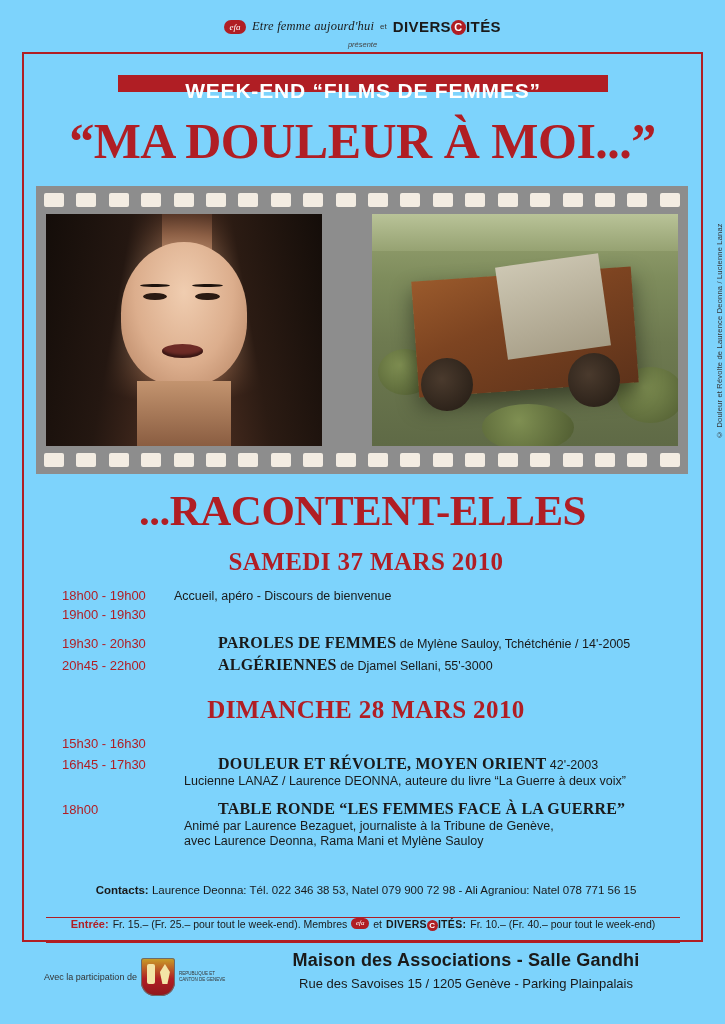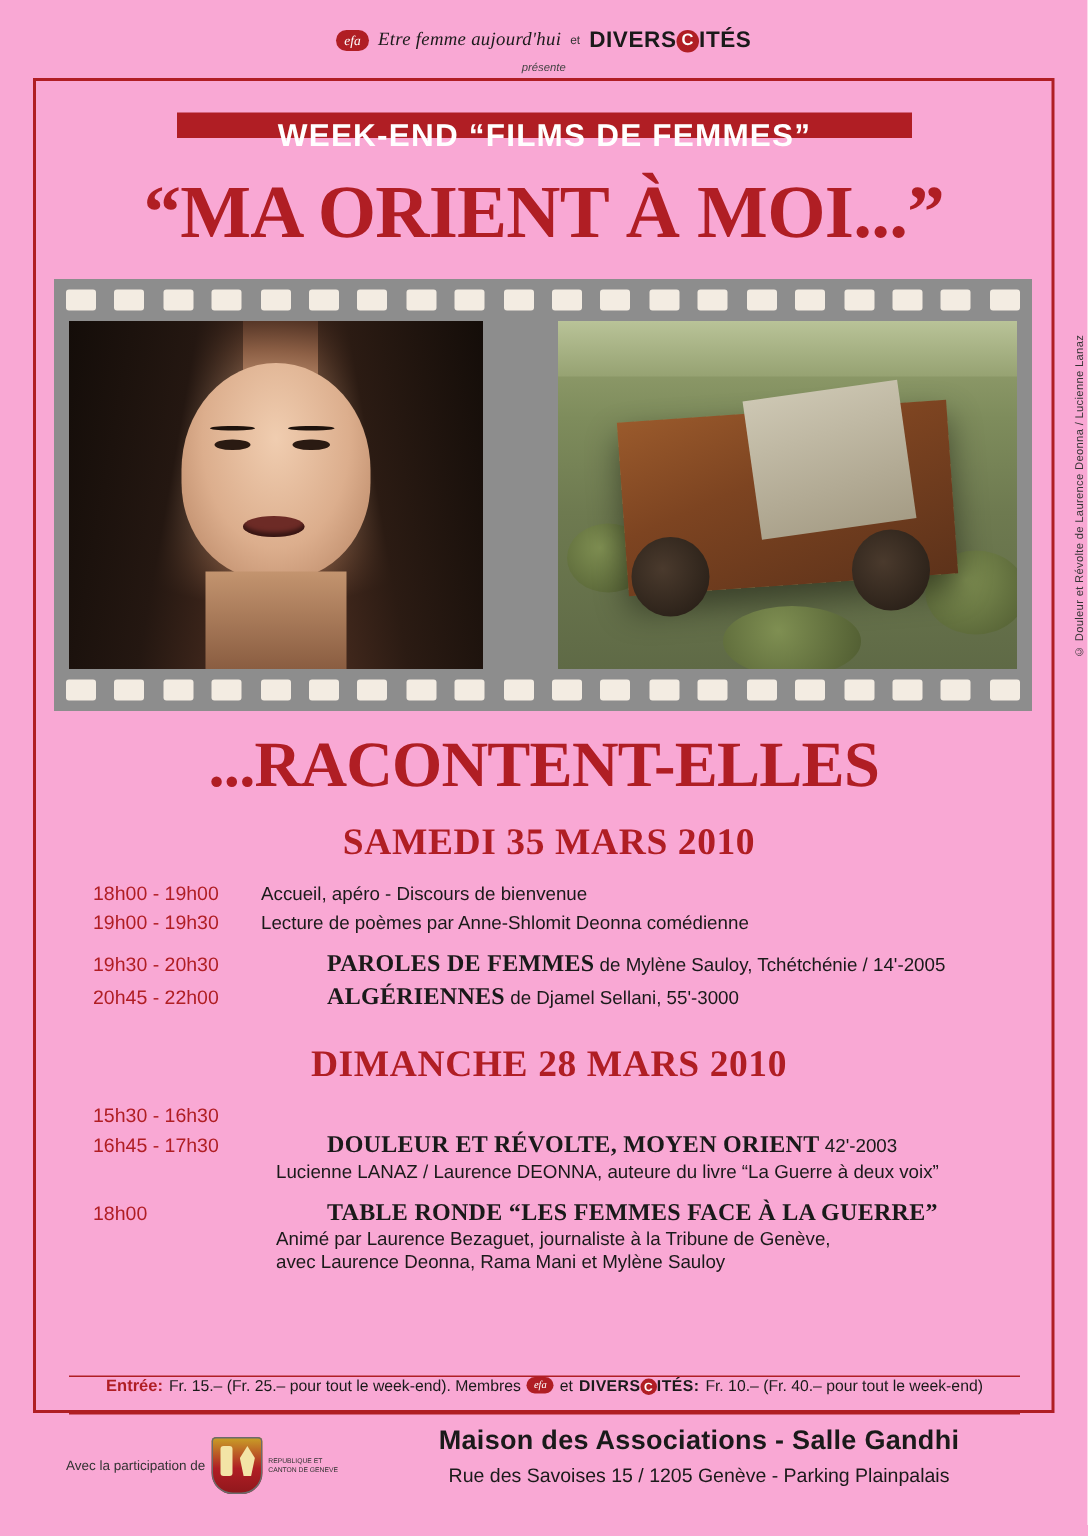--- a/index.html
+++ b/index.html
@@ -10,21 +10,21 @@
   body {
     width: 725px;
     height: 1024px;
     overflow: hidden;
     font-family: "Liberation Sans", sans-serif;
   }
   .poster {
     position: relative;
     width: 725px;
     height: 1024px;
-    background: #f9a8d4;
+    background: #7dd3fc;
     box-sizing: border-box;
   }
   .inner-border {
     position: absolute;
     left: 22px;
     top: 52px;
     right: 22px;
     bottom: 82px;
     border: 2px solid #b01e24;
     box-sizing: border-box;
@@ -487,21 +487,21 @@
       <span class="efa-badge">efa</span>
       <span class="efa-text">Etre femme aujourd'hui</span>
       <span class="et-text">et</span>
       <span class="divers-text"><span>DIVERS</span><span class="divers-c">C</span><span>ITÉS</span></span>
     </div>
     <div class="presente">présente</div>
   </div>
 
   <div class="band">WEEK-END “FILMS DE FEMMES”</div>
 
-  <div class="title-main">“MA ORIENT À MOI...”</div>
+  <div class="title-main">“MA DOULEUR À MOI...”</div>
 
   <div class="filmstrip">
     <div class="perf-row top">
       <span class="perf"></span>
       <span class="perf"></span>
       <span class="perf"></span>
       <span class="perf"></span>
       <span class="perf"></span>
       <span class="perf"></span>
       <span class="perf"></span>
@@ -572,35 +572,32 @@
     </div>
   </div>
 
   <div class="photo-credit">© Douleur et Révolte de Laurence Deonna / Lucienne Lanaz</div>
 
   <div class="title-sub">...RACONTENT-ELLES</div>
 
   <div class="sched">
 
     <div class="day-block">
-      <div class="day-title">SAMEDI 35 MARS 2010</div>
+      <div class="day-title">SAMEDI 37 MARS 2010</div>
       <div class="gap-small"></div>
 
       <div class="row">
         <div class="time">18h00 - 19h00</div>
         <div class="desc">
           <span class="meta">Accueil, apéro - Discours de bienvenue</span>
         </div>
       </div>
 
       <div class="row">
         <div class="time">19h00 - 19h30</div>
-        <div class="desc">
-          <span class="meta">Lecture de poèmes par Anne-Shlomit Deonna comédienne</span>
-        </div>
       </div>
 
       <div class="gap-small"></div>
 
       <div class="row">
         <div class="time">19h30 - 20h30</div>
         <div class="desc">
           <span class="film">PAROLES DE FEMMES</span><span class="meta"> de Mylène Sauloy, Tchétchénie / 14'-2005</span>
         </div>
       </div>
@@ -637,20 +634,24 @@
         <div class="time">18h00</div>
         <div class="desc">
           <span class="film">TABLE RONDE “LES FEMMES FACE À LA GUERRE”</span>
           <span class="sub">Animé par Laurence Bezaguet, journaliste à la Tribune de Genève,</span>
           <span class="sub">avec Laurence Deonna, Rama Mani et Mylène Sauloy</span>
         </div>
       </div>
     </div>
   </div>
 
+  <div class="contacts">
+    <b>Contacts:</b>
+    <span>Laurence Deonna: Tél. 022 346 38 53, Natel 079 900 72 98 - Ali Agraniou: Natel 078 771 56 15</span>
+  </div>
 
   <div class="price-bar">
     <span class="price-label">Entrée:</span>
     <span>Fr. 15.– (Fr. 25.– pour tout le week-end). Membres</span>
     <span class="mini-efa">efa</span>
     <span>et</span>
     <span class="mini-divers"><span>DIVERS</span><span class="mini-c">C</span><span>ITÉS:</span></span>
     <span>Fr. 10.– (Fr. 40.– pour tout le week-end)</span>
   </div>
 

